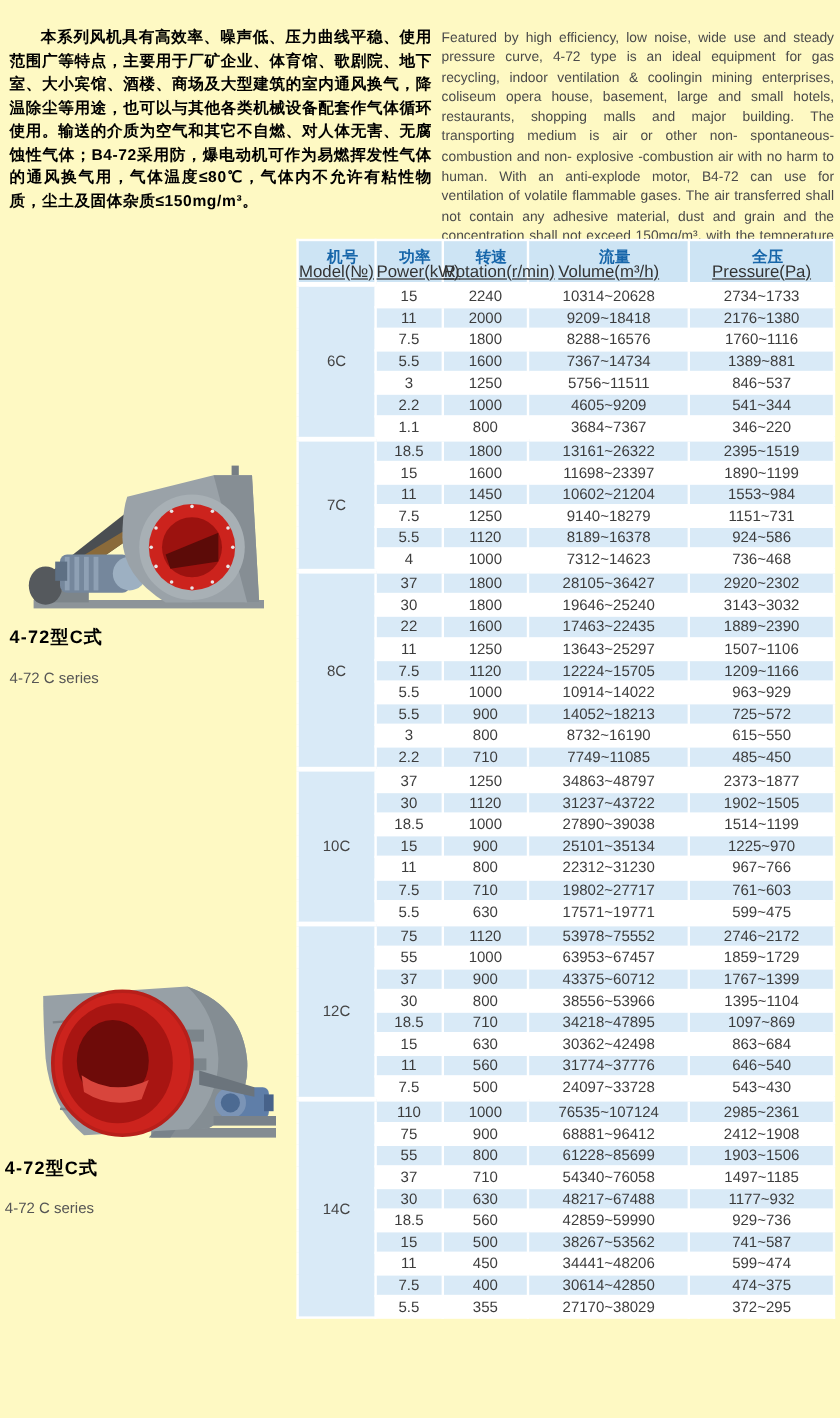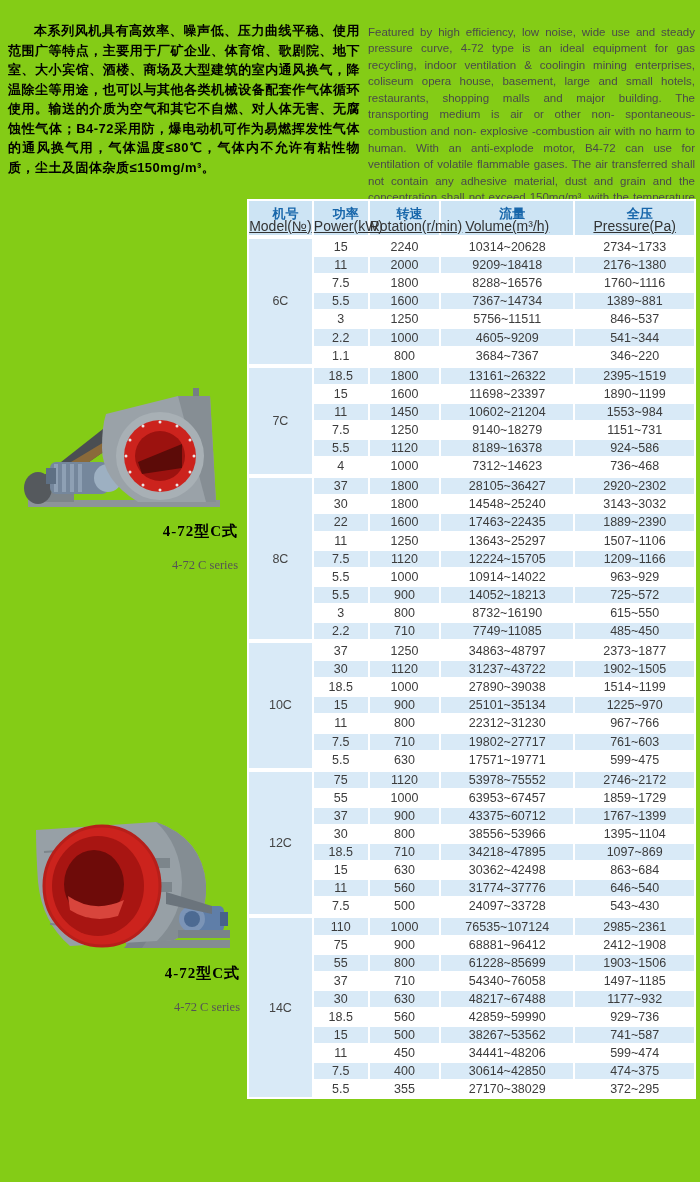--- a/index.html
+++ b/index.html
@@ -1,17 +1,17 @@
 <!DOCTYPE html>
 <html><head>
 <meta charset="utf-8">
 <style>
   html,body{margin:0;padding:0;background:#fff;}
   .page{
-    position:relative;width:700px;height:1182px;overflow:hidden;background:#84cc16;
+    position:relative;width:700px;height:1182px;overflow:hidden;background:#fef9c3;
     font-family:"Liberation Sans",sans-serif;color:#222;
   }
   
   .intro-cn{
     position:absolute;left:8px;top:8px;width:352px;
     font-size:13px;line-height:19.5px;font-weight:600;color:#000;
     text-align:justify;text-indent:2em;letter-spacing:.5px;
   }
   .intro-en{
     position:absolute;left:368px;top:12px;width:327px;
@@ -31,21 +31,21 @@
     border:2px solid #fff;text-align:center;vertical-align:middle;padding:0;
   }
   table.spec th{background:#cde4f4;height:34px;font-weight:normal;}
   table.spec th .cn{font-size:13px;font-weight:700;color:#1766aa;line-height:15px;padding-left:10px;}
   table.spec th .en{font-size:14px;color:#333;line-height:10px;text-decoration:underline;}
   table.spec td{height:16.1px;font-size:12.5px;color:#3c3c3c;background:#fff;}
   table.spec tr.alt td{background:#d9eaf7;}
   table.spec td.model-cell{background:#d9eaf7;color:#444;font-size:12.5px;}
   table.spec tr.group-start td{border-top:4px solid #fff;}
   
-  .figure{position:absolute;text-align:right;font-family:Liberation Serif, serif;}
+  .figure{position:absolute;text-align:left;}
   .figure-1{left:8px;top:384px;width:230px;}
   .figure-2{left:4px;top:812px;width:236px;}
   .figure svg{display:block;margin:0 auto;}
   .figure .cap-cn{font-size:15px;font-weight:700;color:#000;margin-top:6px;letter-spacing:1px;}
   .figure .cap-en{font-size:12.5px;color:#555;margin-top:17px;}
 </style>
 </head>
 <body>
 
 <div class="page">
@@ -171,21 +171,21 @@
           <tr class="alt group-start">
             <td rowspan="9" class="model-cell">8C</td>
             <td>37</td>
             <td>1800</td>
             <td>28105~36427</td>
             <td>2920~2302</td>
           </tr>
           <tr class="">
             <td>30</td>
             <td>1800</td>
-            <td>14548~25240</td>
+            <td>19646~25240</td>
             <td>3143~3032</td>
           </tr>
           <tr class="alt">
             <td>22</td>
             <td>1600</td>
             <td>17463~22435</td>
             <td>1889~2390</td>
           </tr>
           <tr class="">
             <td>11</td>

